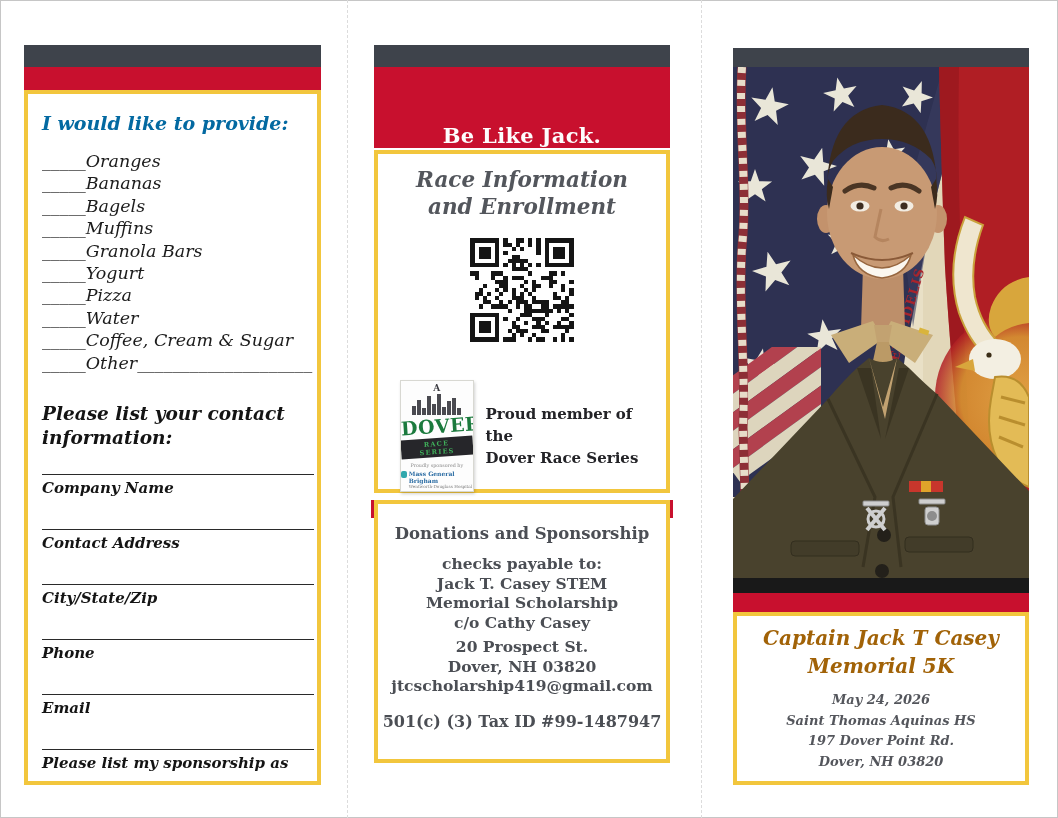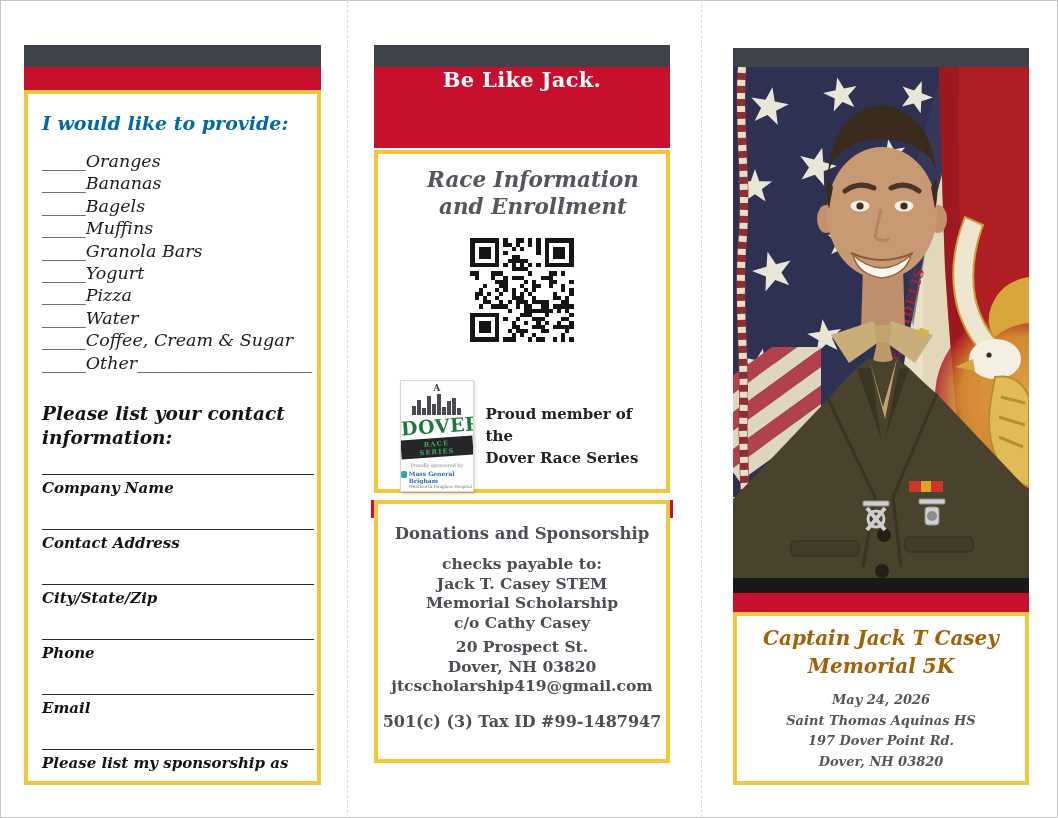--- a/index.html
+++ b/index.html
@@ -17,41 +17,41 @@
   
   .provide-title{font-size:19px;font-weight:bold;font-style:italic;color:#0369a1;}
   .li{font-size:17.5px;font-style:italic;line-height:22.4px;color:#1c1c1c;white-space:nowrap;}
   .contact-head{font-size:18.5px;font-weight:bold;font-style:italic;line-height:23.5px;color:#141414;}
   .field{margin-top:32px;}
   .field:first-child{margin-top:8px;}
   .frule{border-top:1.4px solid #2a2a2a;width:272px;}
   .flabel{font-size:15px;font-weight:bold;font-style:italic;padding-top:4px;color:#141414;}
   
   .banner-text{font-size:21px;font-weight:bold;color:#fdfdfd;letter-spacing:.3px;}
-  .race-title{font-size:21.5px;font-weight:bold;font-style:italic;color:#53565c;line-height:27px;text-align:center;padding-left:11px;}
+  .race-title{font-size:21.5px;font-weight:bold;font-style:italic;color:#53565c;line-height:27px;text-align:center;}
   .member{font-size:15px;font-weight:bold;color:#232327;line-height:22px;}
   .don-head{font-size:16.5px;font-weight:bold;color:#4b4e54;text-align:center;}
   .don-line{font-size:15.5px;font-weight:bold;color:#4b4e54;line-height:19.7px;text-align:center;}
   .tax{font-size:16px;font-weight:bold;color:#4b4e54;text-align:center;}
   
   .dover-card{width:78px;height:110px;background:#fdfdfd;border:1px solid #d8d8d2;box-shadow:1px 2px 3px rgba(0,0,0,.18);overflow:hidden;text-align:center;}
   .dover-a{font-size:9px;font-weight:bold;color:#3a3a40;line-height:9px;margin-top:3px;}
   .skyline{display:flex;align-items:flex-end;justify-content:center;gap:1px;height:22px;margin-top:0;}
   .skyline div{width:4px;background:#4a4a50;}
   .dover-word{font-size:19px;font-weight:bold;color:#1b7a3d;letter-spacing:.5px;transform:rotate(-4deg);line-height:20px;margin-top:1px;}
   .race-band{display:inline-block;background:#26262a;color:#3fae5a;font-size:6.5px;font-weight:bold;letter-spacing:1.2px;padding:1.5px 4px;transform:rotate(-4deg);margin-top:2px;}
   .sponsored{font-size:4.8px;color:#8a8a8a;margin-top:5px;}
   .mgbrow{display:flex;align-items:flex-start;justify-content:center;gap:2px;margin-top:2px;}
   .mgbicon{width:7px;height:7px;background:#31a8ad;border-radius:2px;margin-top:1px;}
   .mgbname{font-size:6px;font-weight:bold;color:#2b6ca3;line-height:7px;text-align:left;}
   .mgbsub{font-size:4.2px;color:#7d7d7d;line-height:5px;text-align:left;}
   
   .event-title{font-size:20px;font-weight:bold;font-style:italic;color:#a16207;line-height:28px;text-align:center;}
   .event-line{font-size:13px;font-weight:bold;font-style:italic;color:#54565c;line-height:20.5px;text-align:center;}
-  .center{display:flex;align-items:flex-start;justify-content:center;}
+  .center{display:flex;align-items:flex-end;justify-content:center;}
 </style>
 </head>
 <body>
 
 <div id="canvas">
 
   <div class="abs fold" style="left:347px"></div>
   <div class="abs fold" style="left:701px"></div>
 
   <div class="abs bar-dark" style="left:24px;top:45px;width:297px;height:22px"></div>

